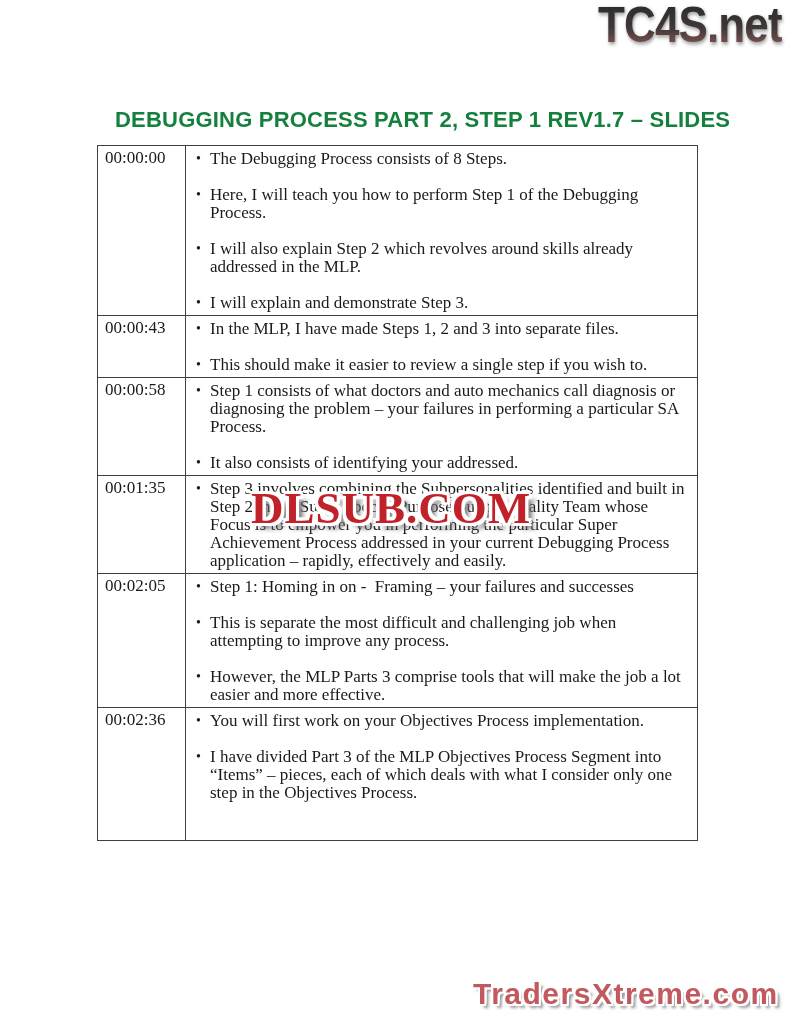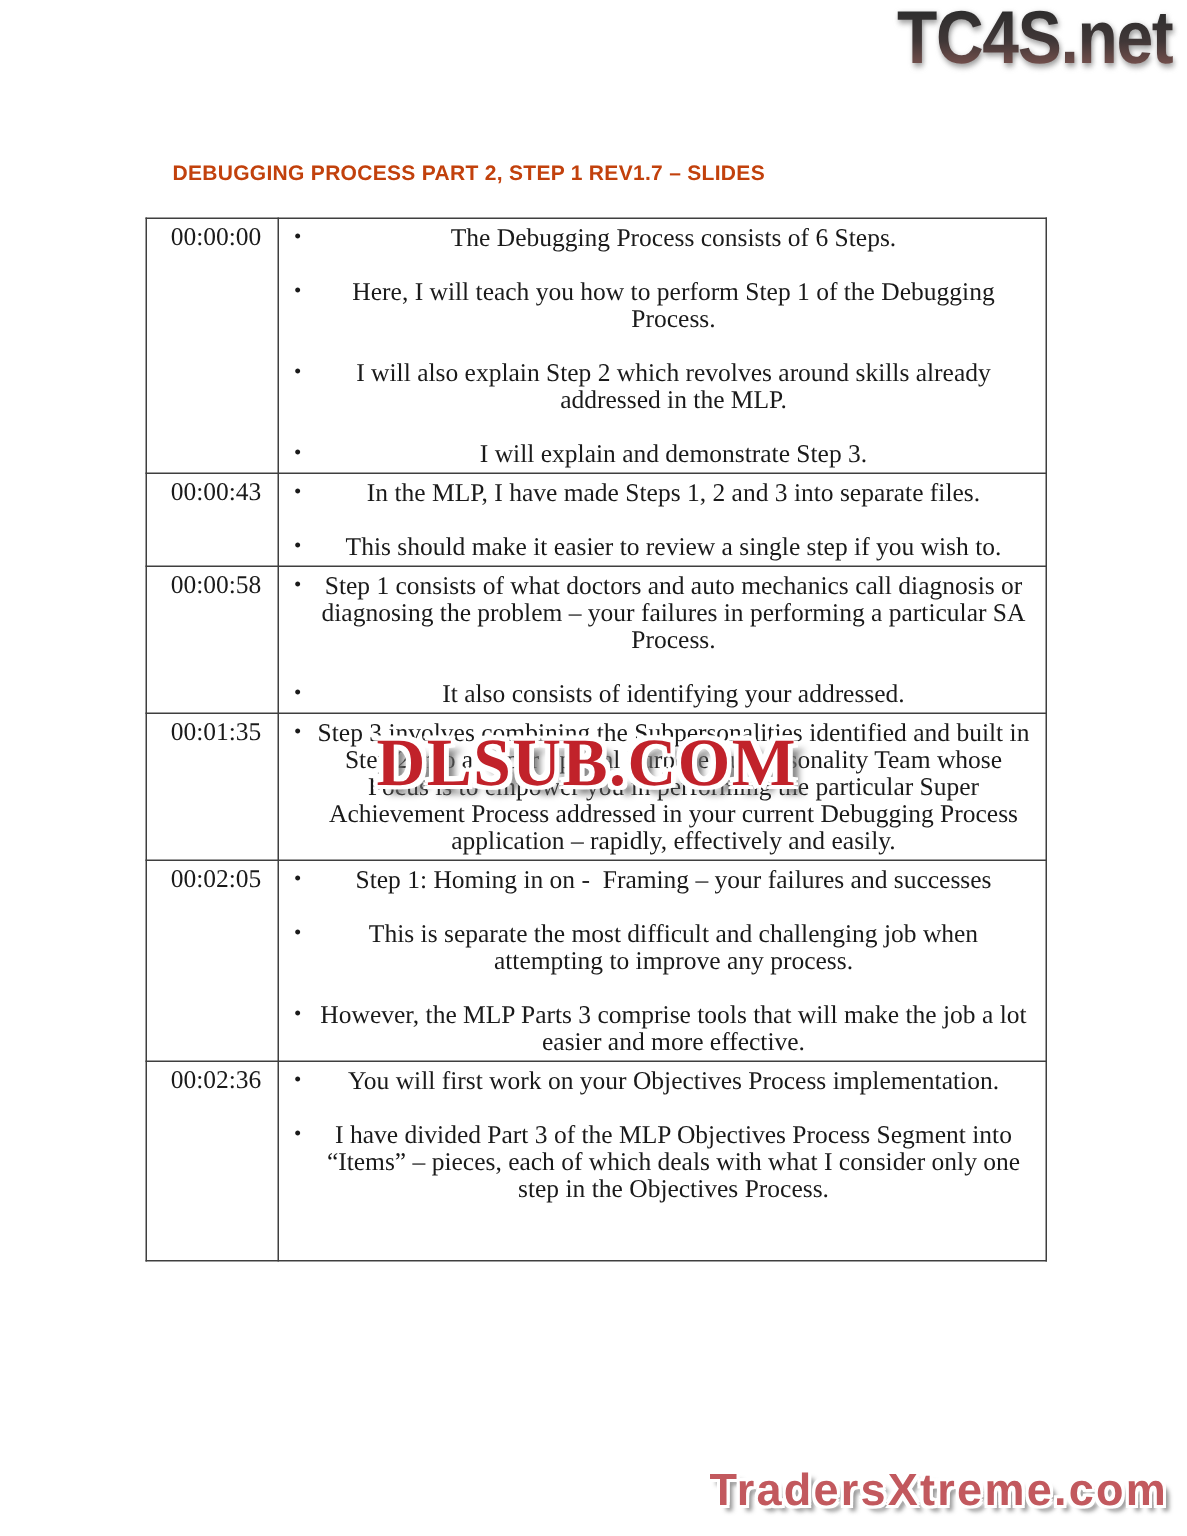--- a/index.html
+++ b/index.html
@@ -3,33 +3,32 @@
 <meta charset="utf-8">
 <style>
   html,body{margin:0;padding:0;background:#ffffff;}
   .page{
     position:relative;
     width:791px;height:1024px;
     background:#ffffff;
     overflow:hidden;
     font-family:"Liberation Serif", serif;
     color:#1a1a1a;
-    text-align:center;
   }
 
   
   .doc-title{
     position:absolute;
     left:115px;top:107px;
     margin:0;
     font-family:"Liberation Sans", sans-serif;
     font-weight:bold;
-    font-size:14px;
+    font-size:22px;
     letter-spacing:0.2px;
-    color:#c2410c;
+    color:#15803d;
     white-space:nowrap;
   }
 
   
   table.slides{
     position:absolute;
     left:97px;top:145px;
     width:601px;
     border-collapse:collapse;
     table-layout:fixed;
@@ -125,21 +124,21 @@
 
   <div class="wm-top">TC4S.net</div>
 
   <h1 class="doc-title">DEBUGGING PROCESS PART 2, STEP 1 REV1.7 – SLIDES</h1>
 
   <table class="slides">
     <tbody>
         <tr>
     <td class="time">00:00:00</td>
     <td class="content">
-            <div class="bullet">The Debugging Process consists of 6 Steps.</div>
+            <div class="bullet">The Debugging Process consists of 8 Steps.</div>
             <div class="bullet">Here, I will teach you how to perform Step 1 of the Debugging Process.</div>
             <div class="bullet">I will also explain Step 2 which revolves around skills already addressed in the MLP.</div>
             <div class="bullet">I will explain and demonstrate Step 3.</div>
           </td>
   </tr>
         <tr>
     <td class="time">00:00:43</td>
     <td class="content">
             <div class="bullet">In the MLP, I have made Steps 1, 2 and 3 into separate files.</div>
             <div class="bullet">This should make it easier to review a single step if you wish to.</div>

